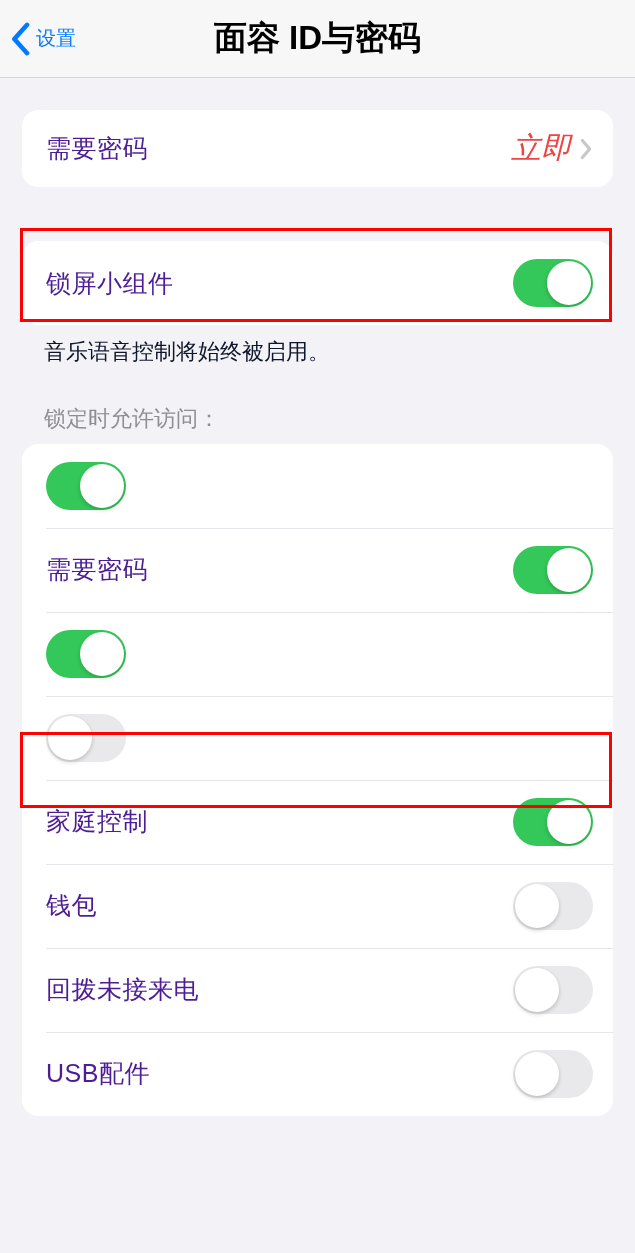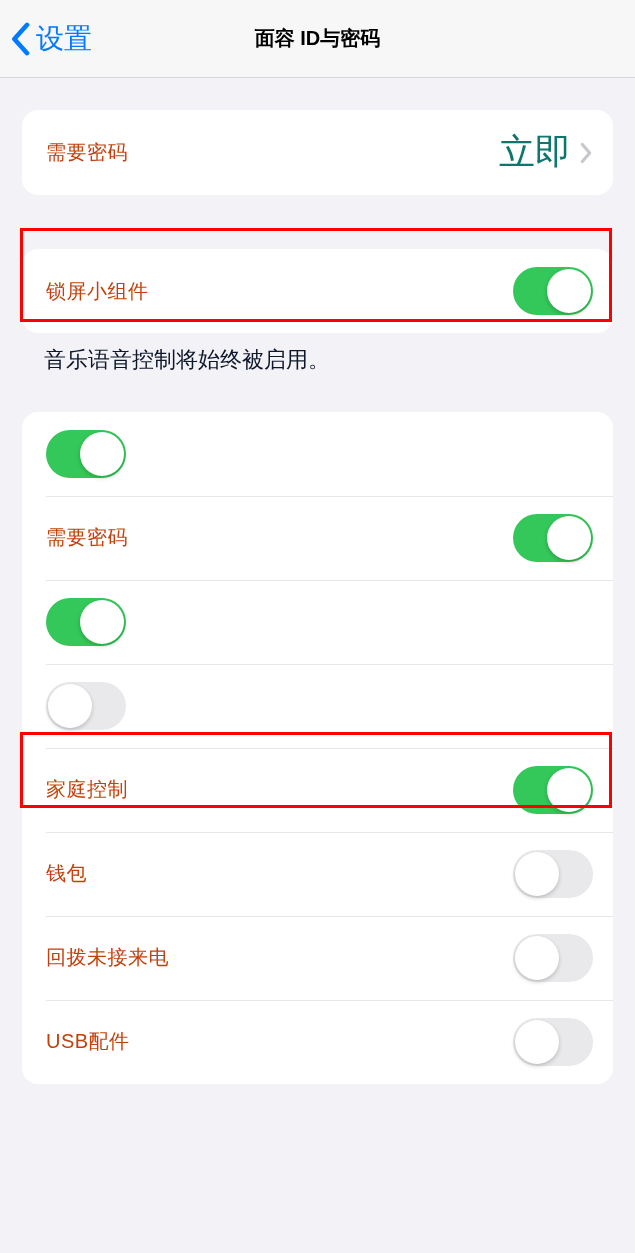--- a/index.html
+++ b/index.html
@@ -21,34 +21,34 @@
       border-bottom: 1px solid #d6d6d9;
       display: flex;
       align-items: center;
       position: relative;
     }
     .back-button {
       display: flex;
       align-items: center;
       padding-left: 10px;
       color: #007aff;
-      font-size: 28px;
+      font-size: 20px;
       cursor: pointer;
     }
     .back-chevron {
       width: 20px;
       height: 34px;
       margin-right: 6px;
     }
     .nav-title {
       position: absolute;
       left: 0;
       right: 0;
       text-align: center;
-      font-size: 20px;
+      font-size: 33px;
       font-weight: 600;
       color: #000;
       pointer-events: none;
     }
     .content {
       padding: 0;
     }
     .group-spacer {
       height: 32px;
     }
@@ -69,28 +69,29 @@
     .cell + .cell::before {
       content: "";
       position: absolute;
       top: 0;
       left: 24px;
       right: 0;
       height: 1px;
       background: #e5e5ea;
     }
     .cell-label {
-      font-size: 20px;
-      color: #c2410c;
+      font-size: 25px;
+      color: #4c1d95;
       letter-spacing: 0.5px;
     }
     .cell-value {
-      font-size: 36px;
-      color: #0f766e;
+      font-size: 30px;
+      color: #ef4444;
       margin-right: 8px;
+      font-style: italic;
     }
     .cell-right {
       display: flex;
       align-items: center;
     }
     .disclosure {
       width: 14px;
       height: 22px;
       color: #c7c7cc;
     }
@@ -189,20 +190,21 @@
       <div class="toggle on">
         <div class="toggle-knob"></div>
       </div>
     </div>
   </div>
 
   <div class="footer-text">音乐语音控制将始终被启用。</div>
 
   <div style="height: 36px;"></div>
 
+  <div class="header-text">锁定时允许访问：</div>
 
   <div class="cell-group" id="lock-access-group">
       <div class="cell">
         <div class="toggle on">
           <div class="toggle-knob"></div>
         </div>
       </div>
       <div class="cell">
         <span class="cell-label">需要密码</span>
         <div class="toggle on">

